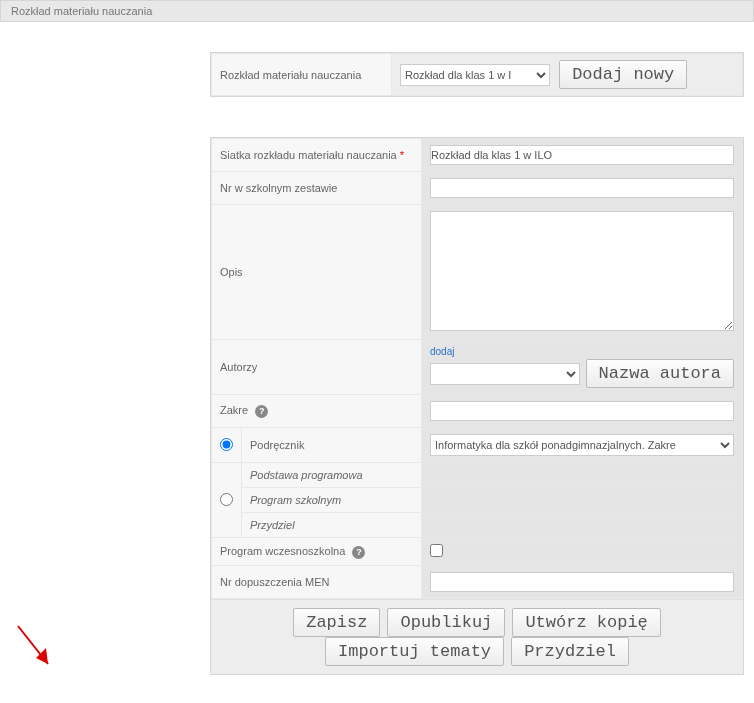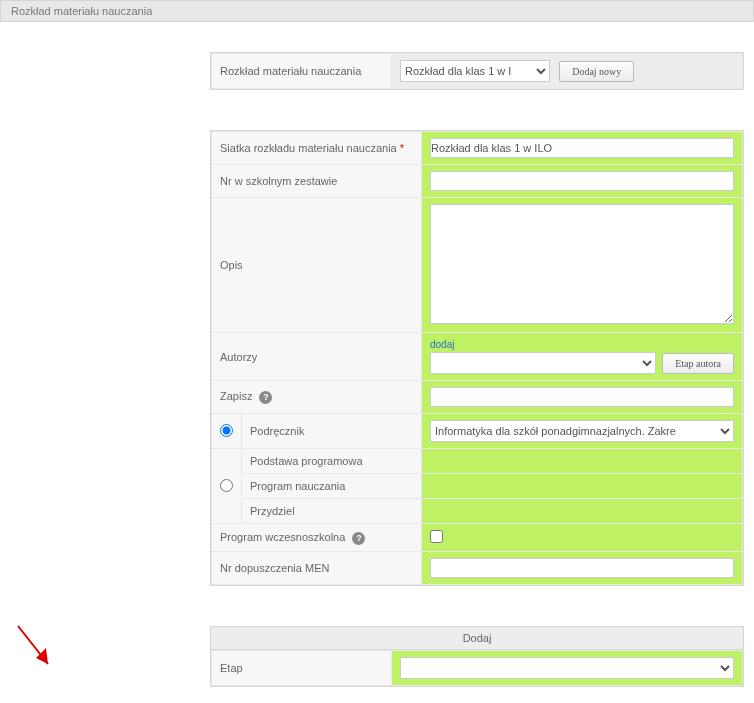--- a/index.html
+++ b/index.html
@@ -41,24 +41,25 @@
       padding: 6px 8px;
       vertical-align: middle;
       background: #f7f7f7;
       color: #666;
     }
     table.form-table td.label-cell {
       width: 180px;
       font-size: 11px;
     }
     table.form-table td.input-cell {
-      background: #bef264;
+      background: #e5e5e5;
     }
     .sub-label {
       padding-left: 30px;
+      font-style: italic;
     }
     .radio-cell {
       width: 22px;
       text-align: center;
       background: #f7f7f7;
     }
     input[type="text"], textarea, select {
       width: 100%;
       border: 1px solid #ccc;
       padding: 3px 0;
@@ -73,25 +74,25 @@
     }
     select {
       height: 22px;
       background: #fff;
     }
     .btn {
       display: inline-block;
       border: 1px solid #bbb;
       background: linear-gradient(#fdfdfd, #ececec);
       padding: 4px 12px;
-      font-size: 10px;
+      font-size: 17px;
       color: #555;
       border-radius: 2px;
       cursor: pointer;
-      font-family: Liberation Serif, serif;
+      font-family: Liberation Mono, monospace;
     }
     .top-row td {
       background: #ededed;
     }
     .select-small {
       width: 150px;
       display: inline-block;
     }
     .action-bar {
       background: #ededed;
@@ -170,27 +171,27 @@
         <td class="input-cell">
           <textarea style=""></textarea>
         </td>
       </tr>
       <tr>
         <td class="label-cell" colspan="2">Autorzy</td>
         <td class="input-cell">
           <a class="link-blue">dodaj</a>
           <div class="author-row">
             <select><option></option></select>
-            <button class="btn">Etap autora</button>
+            <button class="btn">Nazwa autora</button>
           </div>
         </td>
       </tr>
       <tr>
         <td class="label-cell" colspan="2">
-          <span>Zapisz</span>
+          <span>Zakre</span>
           <span class="help-icon">?</span>
         </td>
         <td class="input-cell">
           <input type="text" style="">
         </td>
       </tr>
       <tr>
         <td class="radio-cell">
           <input type="radio" name="src" checked="" style="">
         </td>
@@ -202,21 +203,21 @@
         </td>
       </tr>
       <tr>
         <td class="radio-cell" rowspan="3">
           <input type="radio" name="src" style="">
         </td>
         <td class="label-cell sub-label">Podstawa programowa</td>
         <td class="input-cell"></td>
       </tr>
       <tr>
-        <td class="label-cell sub-label">Program nauczania</td>
+        <td class="label-cell sub-label">Program szkolnym</td>
         <td class="input-cell"></td>
       </tr>
       <tr>
         <td class="label-cell sub-label">Przydziel</td>
         <td class="input-cell"></td>
       </tr>
       <tr>
         <td class="label-cell" colspan="2">
           <span>Program wczesnoszkolna</span>
           <span class="help-icon">?</span>
@@ -226,20 +227,27 @@
         </td>
       </tr>
       <tr>
         <td class="label-cell" colspan="2">Nr dopuszczenia MEN</td>
         <td class="input-cell">
           <input type="text" value="" style="">
         </td>
       </tr>
     </tbody>
       </table>
+    <div class="action-bar">
+      <button class="btn">Zapisz</button>
+      <button class="btn">Opublikuj</button>
+      <button class="btn">Utwórz kopię</button>
+      <button class="btn">Importuj tematy</button>
+      <button class="btn">Przydziel</button>
+    </div>
   </div>
 
   <div class="panel">
     <div class="panel-title">Dodaj</div>
     <table class="form-table">
       <tbody>
           <tr>
         <td class="label-cell">Etap</td>
         <td class="input-cell">
           <select><option></option></select>

